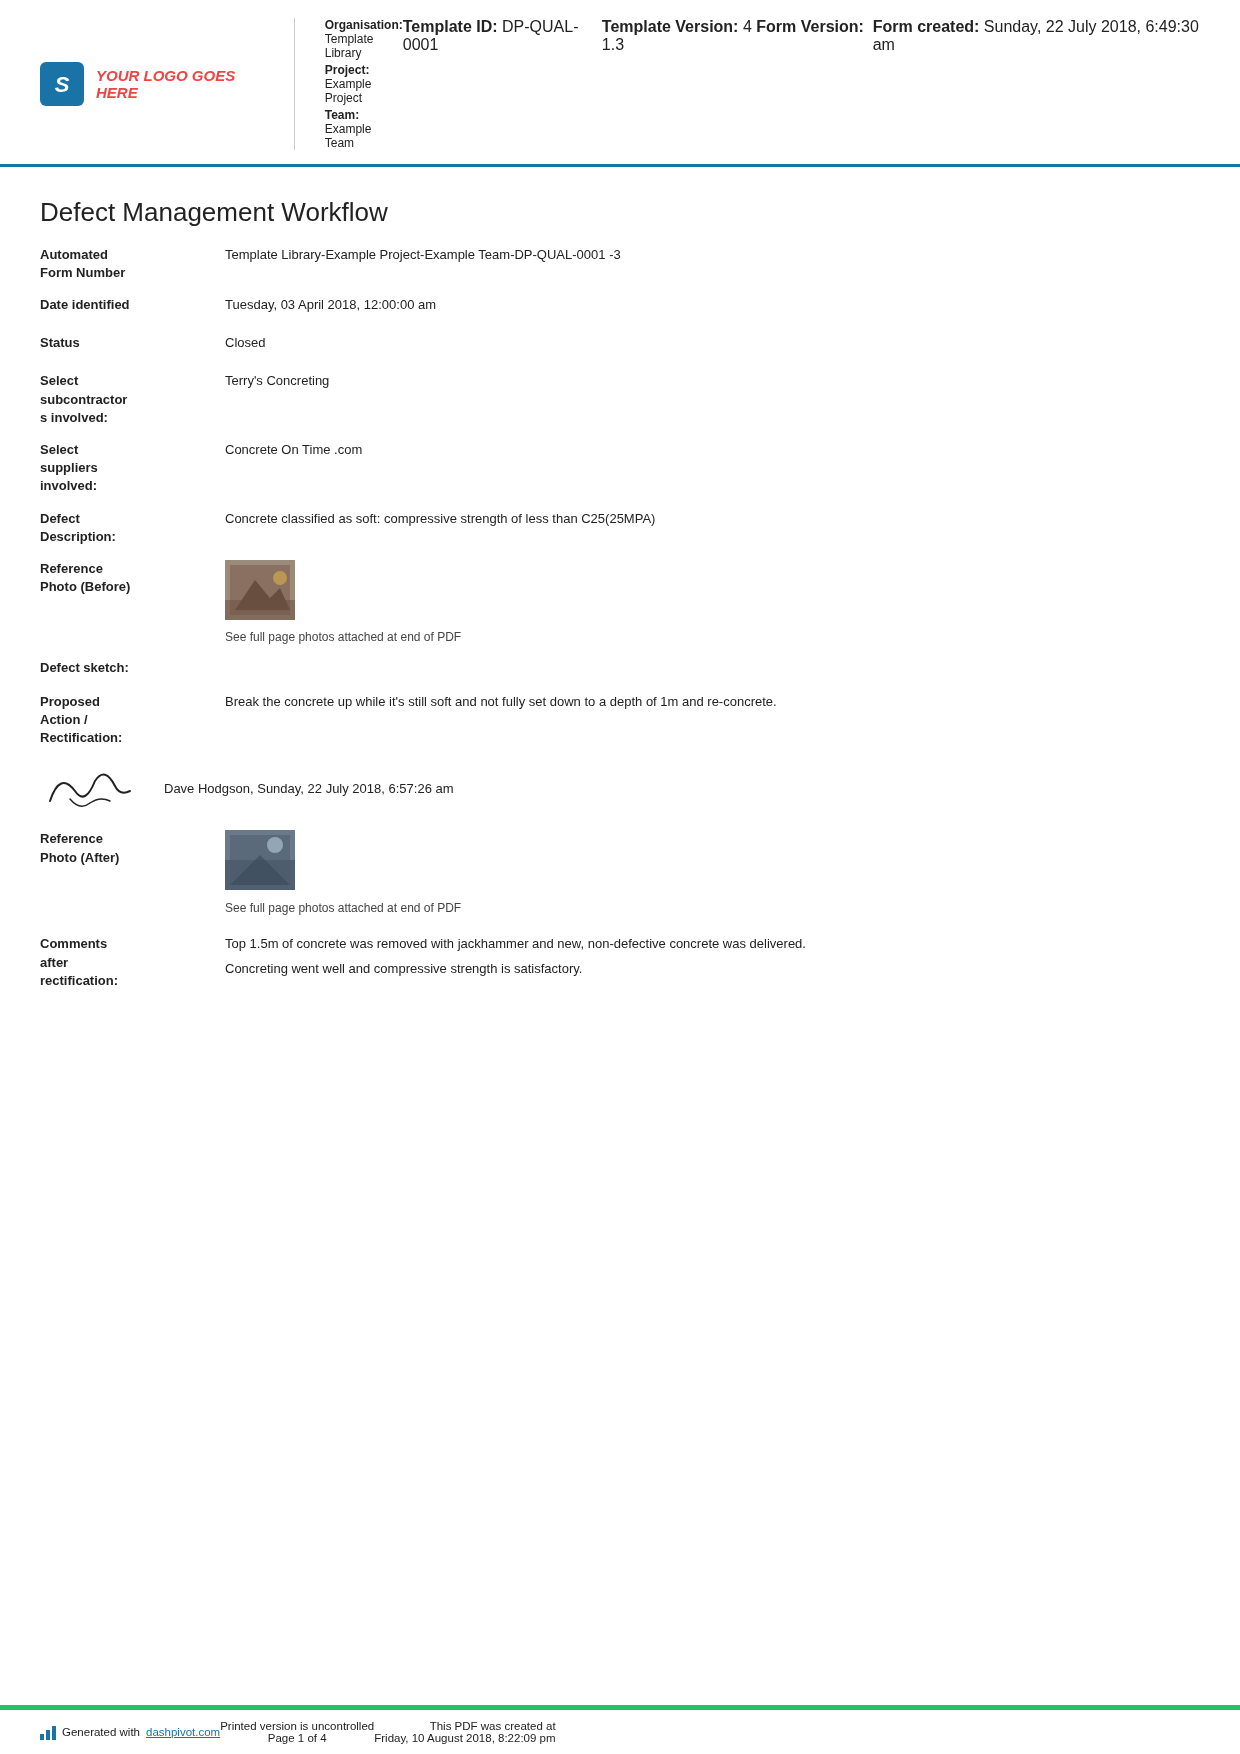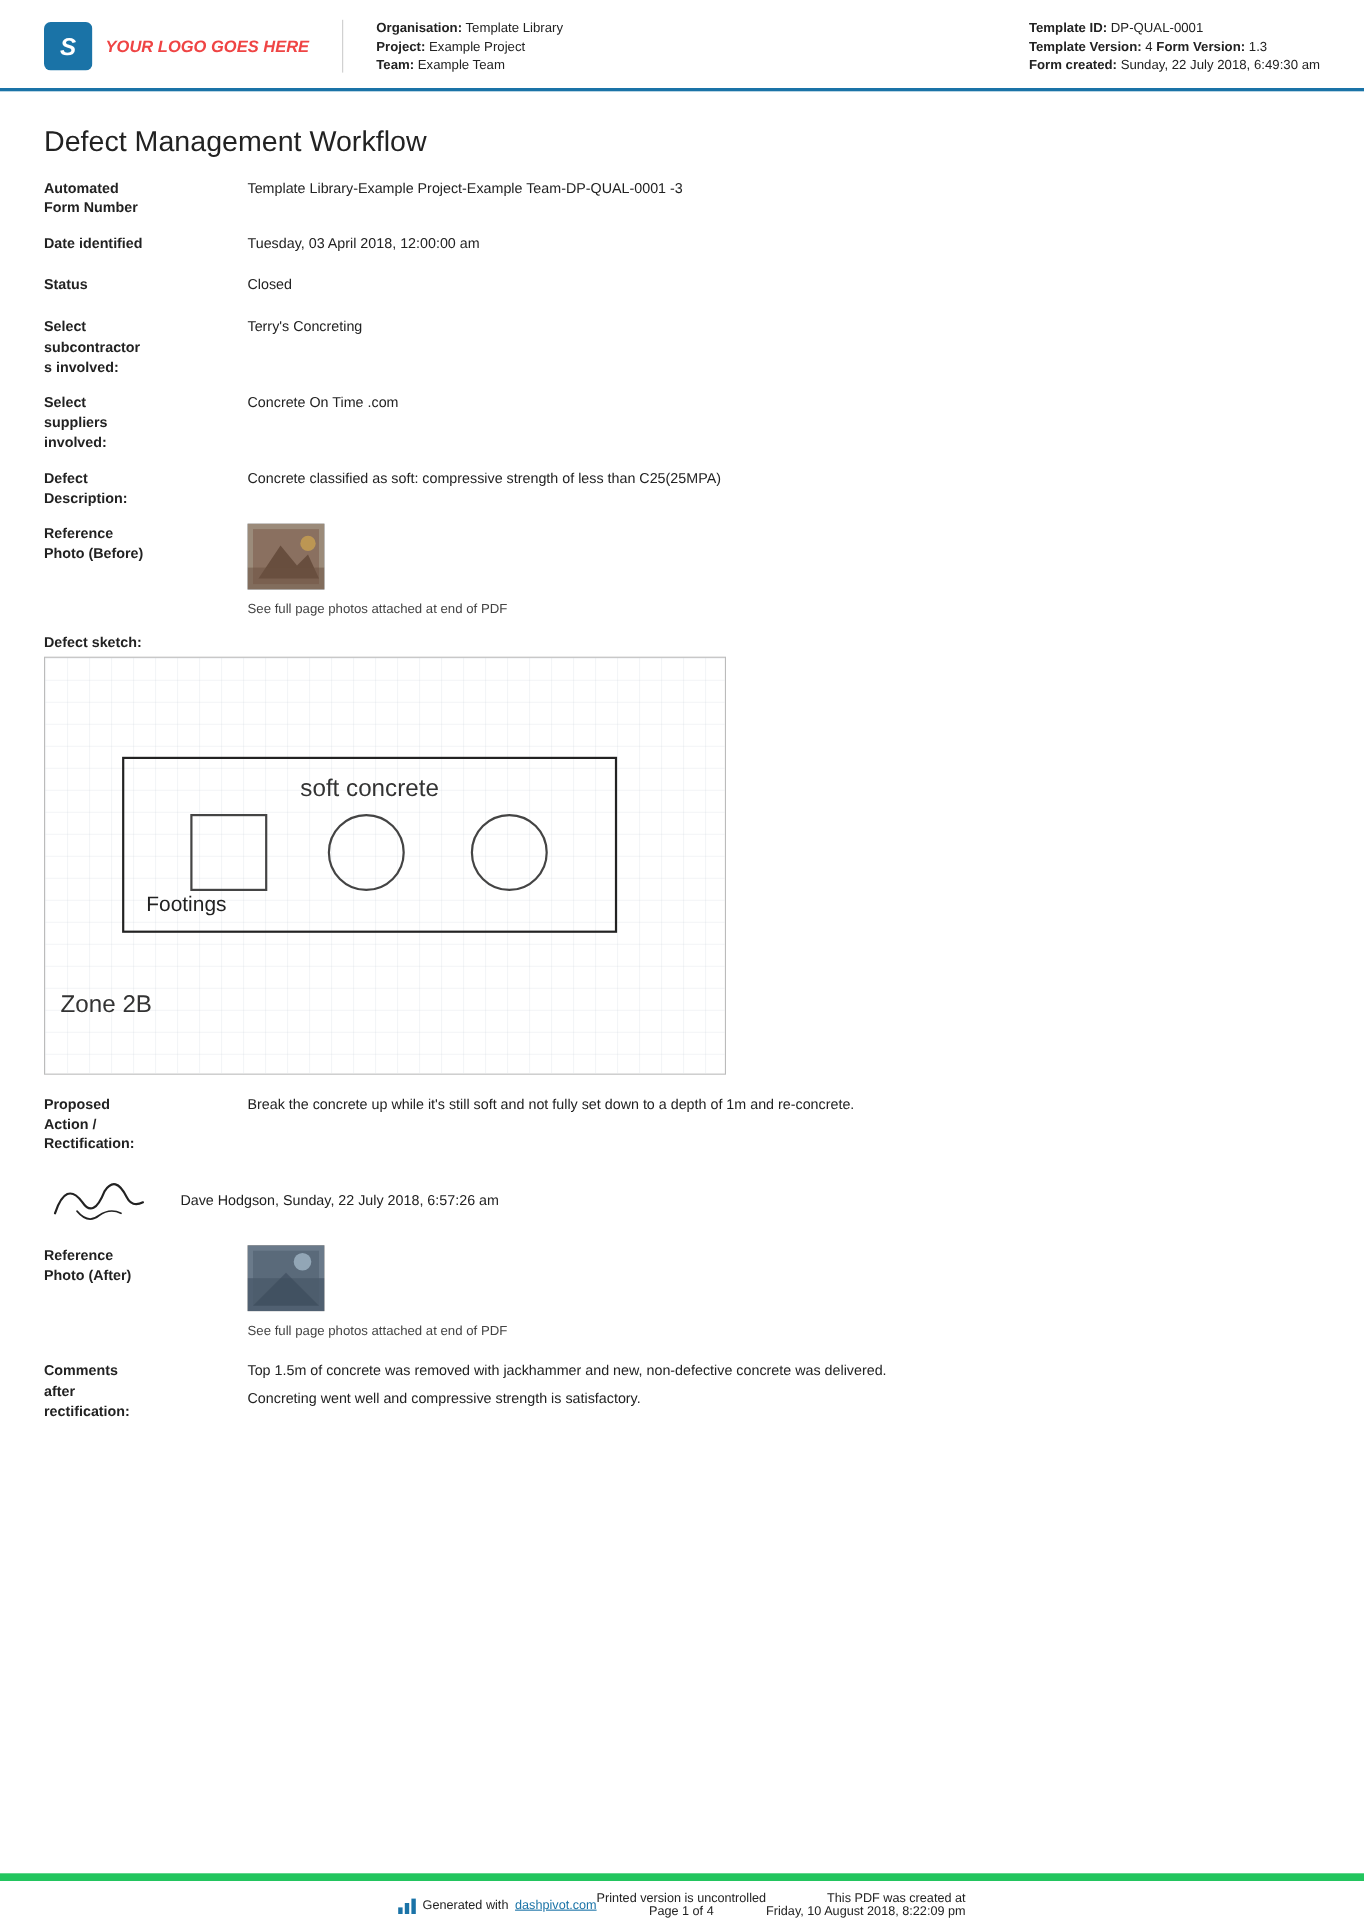--- a/index.html
+++ b/index.html
@@ -55,23 +55,23 @@
       display: flex;
       flex-direction: column;
       gap: 3px;
       font-size: 12px;
     }
     .header-col span b {
       font-weight: bold;
     }
     .header-right {
       display: flex;
-      flex-direction: column;
+      flex-direction: row;
       gap: 3px;
-      font-size: 12px;
+      font-size: 16px;
       min-width: 260px;
     }
     .header-right span b {
       font-weight: bold;
     }
 
     
     .content {
       padding: 30px 40px 4px 40px;
       flex: 1;
@@ -174,25 +174,25 @@
       align-items: center;
       gap: 24px;
     }
     .signature-img {
       width: 100px;
       height: 55px;
     }
 
     
     .footer {
-      border-top: 7px solid #22c55e;
+      border-top: 5px solid #22c55e;
       padding: 10px 40px;
       display: flex;
       align-items: center;
-      justify-content: center;
+      justify-content: flex-start;
       font-size: 11.5px;
     }
     .footer-left {
       display: flex;
       align-items: center;
       gap: 6px;
     }
     .footer-link {
       color: #1a73a7;
       text-decoration: underline;
@@ -298,44 +298,20 @@
             <circle cx="55" cy="18" r="7" fill="#c8a050" opacity="0.8"></circle>
             <rect x="0" y="40" width="70" height="20" fill="#6a5040" opacity="0.5"></rect>
           </svg>
         </div>
         <div class="photo-note">See full page photos attached at end of PDF</div>
       </div>
     </div>
 
     <div style="margin-bottom:18px;">
       <div class="sketch-label">Defect sketch:</div>
-      <div class="sketch-container">
-
-        <svg class="sketch-grid" width="100%" height="100%">
-          <defs>
-            <pattern id="smallGrid" width="20" height="20" patternUnits="userSpaceOnUse">
-              <path d="M 20 0 L 0 0 0 20" fill="none" stroke="#d0d8e0" stroke-width="0.5"></path>
-            </pattern>
-          </defs>
-          <rect width="100%" height="100%" fill="url(#smallGrid)"></rect>
-        </svg>
-
-        <div class="sketch-inner-box">
-
-          <div class="sketch-soft-concrete" style="position:relative; top:14px; font-size:22px; text-align:center;">soft concrete</div>
-
-          <div style="position:absolute; top:50px; left:60px; width:70px; height:70px; border:2px solid #444; border-radius:50;"></div>
-          <div style="position:absolute; top:50px; left:185px; width:70px; height:70px; border:2px solid #444; border-radius:50%;"></div>
-          <div style="position:absolute; top:50px; left:315px; width:70px; height:70px; border:2px solid #444; border-radius:50%;"></div>
-
-          <div style="position:absolute; bottom:12px; left:20px; font-size:19px;">Footings</div>
-        </div>
-
-        <div class="sketch-zone">Zone 2B</div>
-      </div>
     </div>
 
     <div class="form-row">
       <div class="form-label" style="white-space:pre-line;"><b>Proposed
 Action /
 Rectification:</b></div>
       <div class="form-value">Break the concrete up while it's still soft and not fully set down to a depth of 1m and re-concrete.</div>
     </div>
 
     <div class="form-row" style="align-items:flex-start;">

